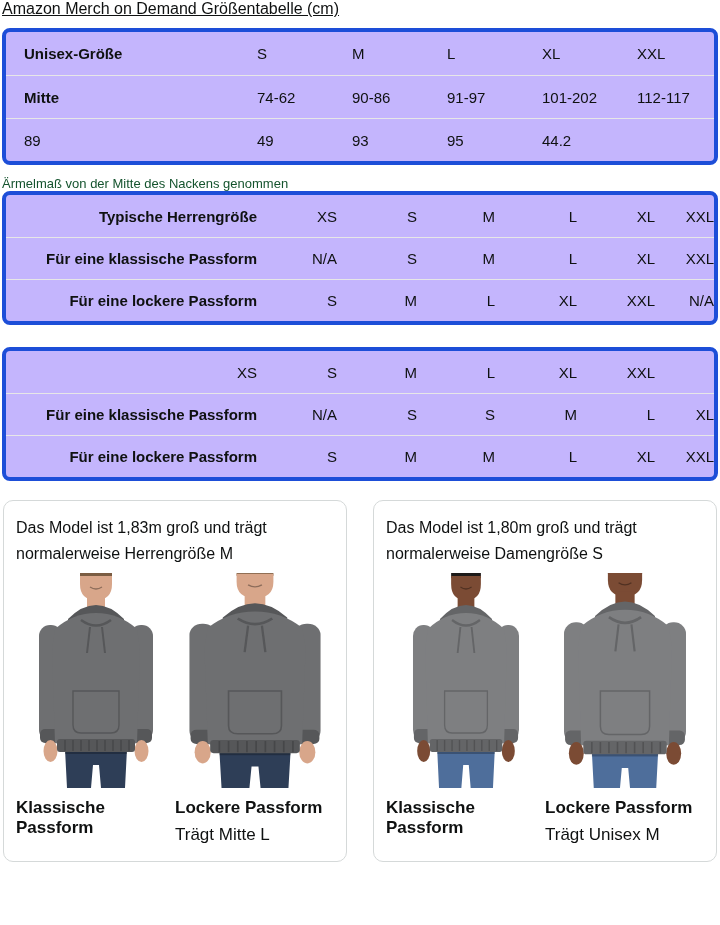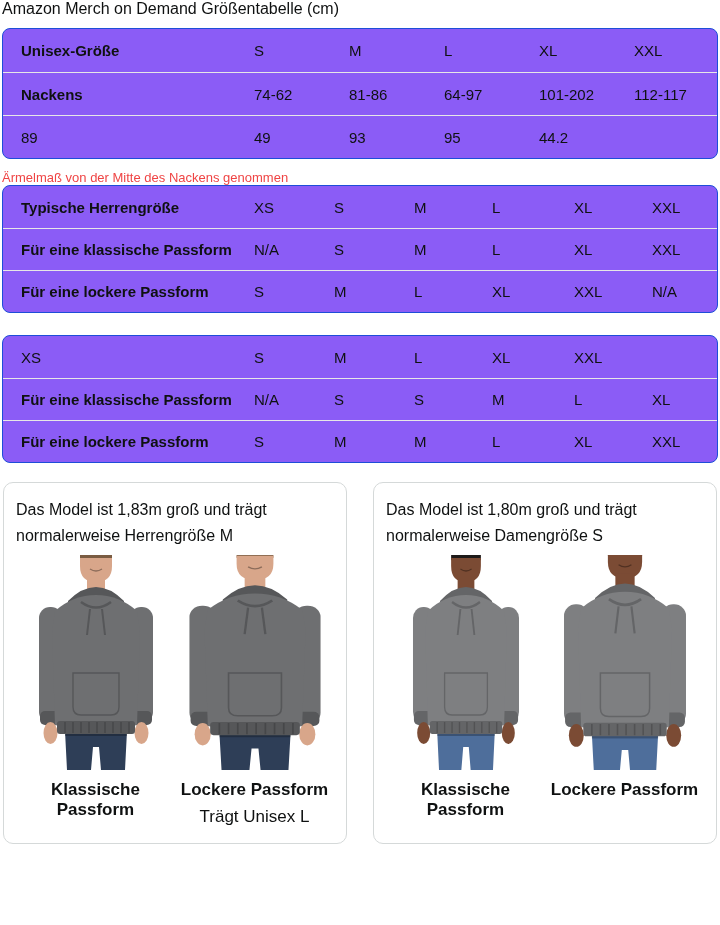--- a/index.html
+++ b/index.html
@@ -12,47 +12,48 @@
     overflow: hidden;
   }
   .page { padding: 0 2px; }
 
   .title {
     font-size: 16px;
     font-weight: 400;
     line-height: 18px;
     margin: 0 0 10px 0;
     color: #0f1111;
+    text-decoration: underline;
   }
 
   
   .table {
-    border: 1px solid #1d4ed8;
+    border: 4px solid #1d4ed8;
     border-radius: 8px;
-    background: #8b5cf6;
+    background: #c4b5fd;
     overflow: hidden;
   }
   .trow {
     display: grid;
     align-items: center;
     height: 43px;
     padding-left: 18px;
     border-top: 1px solid #e7e7e7;
     font-size: 15px;
   }
   .trow:first-child { border-top: none; }
   .size-table .trow { grid-template-columns: 233px 95px 95px 95px 95px 1fr; }
-  .fit-table .trow  { grid-template-columns: 233px 80px 80px 78px 82px 78px 1fr; height: 42px; }
+  .fit-table .trow  { grid-template-columns: 233px 80px 80px 78px 82px 78px 1fr; height: 42px; text-align: right; }
   .cell { white-space: nowrap; }
   .cell.label { font-weight: 700; font-size: 15px; }
 
   .note {
     font-size: 13px;
     margin: 11px 0 0 0;
-    color: #ef4444;
+    color: #14532d;
   }
   .subheading {
     font-size: 16px;
     font-weight: 400;
     margin: 26px 0 12px 0;
   }
   .fit-table + .fit-table { margin-top: 22px; }
 
   
   .cards {
@@ -70,21 +71,21 @@
   }
   .card-title {
     font-size: 16px;
     line-height: 26px;
     font-weight: 400;
     margin-bottom: 6px;
   }
   .photos { display: flex; }
   .photo {
     flex: 1 1 0;
-    text-align: center;
+    text-align: left;
   }
   .photo svg { width: 150px; height: 215px; display: block; margin: 0 auto; }
   .fig { transform-origin: 75px 120px; }
   .photo--loose .fig { transform: scale(1.15, 1.02); }
   .card--female .photo-classic .fig { transform: scale(0.93, 1); }
   .card--female .photo--loose .fig  { transform: scale(1.07, 1.04); }
   .caption-fit {
     font-size: 17px;
     font-weight: 700;
     margin-top: 10px;
@@ -145,24 +146,24 @@
   <section class="table size-table">
     <div class="trow">
       <div class="cell label">Unisex-Größe</div>
       <div class="cell">S</div>
       <div class="cell">M</div>
       <div class="cell">L</div>
       <div class="cell">XL</div>
       <div class="cell">XXL</div>
     </div>
     <div class="trow">
-      <div class="cell label">Nackens</div>
+      <div class="cell label">Mitte</div>
       <div class="cell">74-62</div>
-      <div class="cell">81-86</div>
-      <div class="cell">64-97</div>
+      <div class="cell">90-86</div>
+      <div class="cell">91-97</div>
       <div class="cell">101-202</div>
       <div class="cell">112-117</div>
     </div>
     <div class="trow">
       <div class="cell">89</div>
       <div class="cell">49</div>
       <div class="cell">93</div>
       <div class="cell">95</div>
       <div class="cell">44.2</div>
     </div>
@@ -247,21 +248,21 @@
           </figcaption>
         </figure>
         <figure class="photo photo--loose">
           <svg viewBox="0 0 150 215">
             <g class="fig">
                 <use href="#hoodie-fig"></use>
               </g>
           </svg>
           <figcaption>
             <div class="caption-fit">Lockere Passform</div>
-            <div class="caption-size">Trägt Unisex L</div>
+            <div class="caption-size">Trägt Mitte L</div>
           </figcaption>
         </figure>
       </div>
     </div>
 
     <div class="card card--female" style="--skin: #7b4b34; --hair: #1d1a19; --hoodie: #7e7f81; --hoodie-dark: #646567; --jeans: #4e6e9b;">
       <p class="card-title">Das Model ist 1,80m groß und trägt normalerweise Damengröße S</p>
       <div class="photos">
         <figure class="photo photo-classic">
           <svg viewBox="0 0 150 215">
@@ -275,19 +276,20 @@
           </figcaption>
         </figure>
         <figure class="photo photo--loose">
           <svg viewBox="0 0 150 215">
             <g class="fig">
                 <use href="#hoodie-fig"></use>
               </g>
           </svg>
           <figcaption>
             <div class="caption-fit">Lockere Passform</div>
+            <div class="caption-size">Trägt Unisex M</div>
           </figcaption>
         </figure>
       </div>
     </div>
 
   </div>
 </div>
 
 </body></html>

